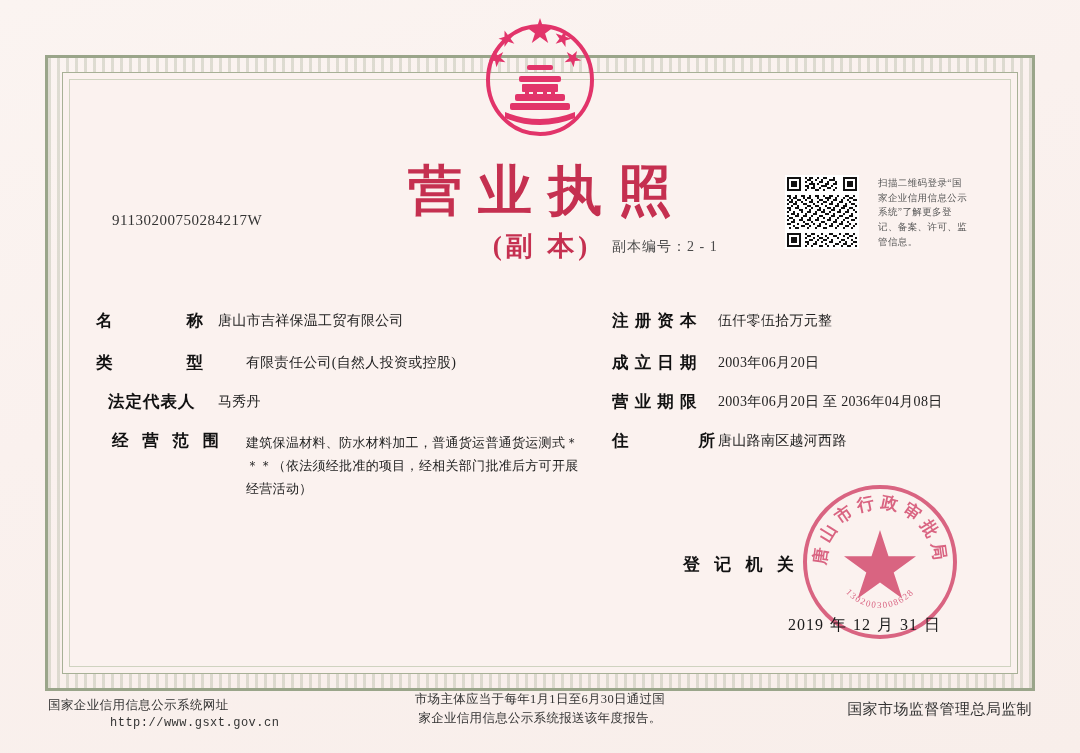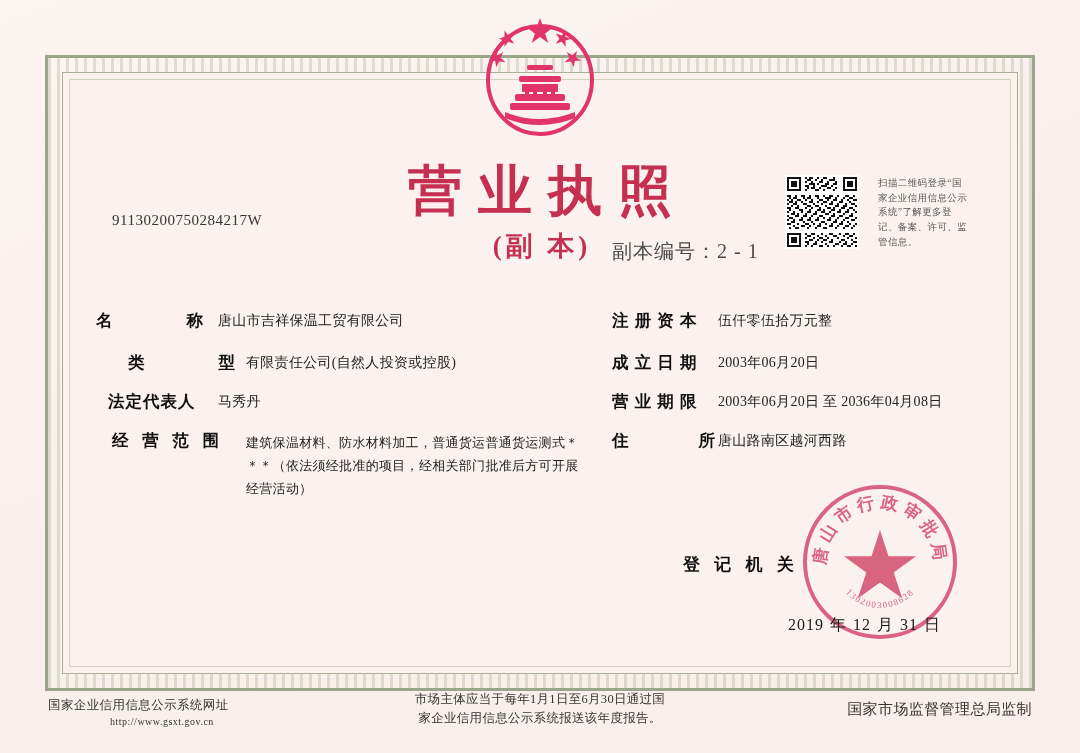--- a/index.html
+++ b/index.html
@@ -82,21 +82,21 @@
     font-size: 27px;
     color: #c53050;
     font-weight: bold;
     letter-spacing: 4px;
     text-indent: 4px;
   }
   .copy-no {
     position: absolute;
     top: 238px;
     left: 612px;
-    font-size: 20px;
+    font-size: 14px;
     color: #4a4a4a;
     letter-spacing: 1px;
   }
 
   
   .credit-label {
     position: absolute;
     left: 112px;
     top: 178px;
     font-size: 17px;
@@ -194,22 +194,22 @@
     left: 48px;
     top: 697px;
     font-size: 12.5px;
     color: #333;
     letter-spacing: 0.4px;
   }
   .footer-left .url {
     display: block;
     margin-left: 62px;
     margin-top: 2px;
-    font-family: Liberation Serif, serif;
-    font-size: 10px;
+    font-family: Liberation Mono, monospace;
+    font-size: 12px;
     letter-spacing: 0.5px;
   }
   .footer-center {
     position: absolute;
     left: 50%;
     transform: translateX(-50%);
     top: 690px;
     width: 300px;
     text-align: center;
     font-size: 12.5px;
@@ -513,21 +513,21 @@
         </g>
       </svg>
     </div>
     <div class="qr-note">扫描二维码登录“国家企业信用信息公示系统”了解更多登记、备案、许可、监管信息。</div>
 
     <div class="f-label" style="left:96px; top:310px;">
       <span class="lbl-w">名　　称</span>
     </div>
     <div class="f-value" style="left:218px; top:312px;">唐山市吉祥保温工贸有限公司</div>
 
-    <div class="f-label" style="left:128px; top:352px;text-decoration:underline;">
+    <div class="f-label" style="left:96px; top:352px;text-decoration:underline;">
       <span class="lbl-w">类　　型</span>
     </div>
     <div class="f-value" style="left:218px; top:354px;padding-left:28px;">有限责任公司(自然人投资或控股)</div>
 
     <div class="f-label" style="left:108px; top:391px;">
       <span style="display:inline-block;width:112px;">法定代表人</span>
     </div>
     <div class="f-value" style="left:218px; top:393px;">马秀丹</div>
 
     <div class="f-label" style="left:112px; top:430px;">

